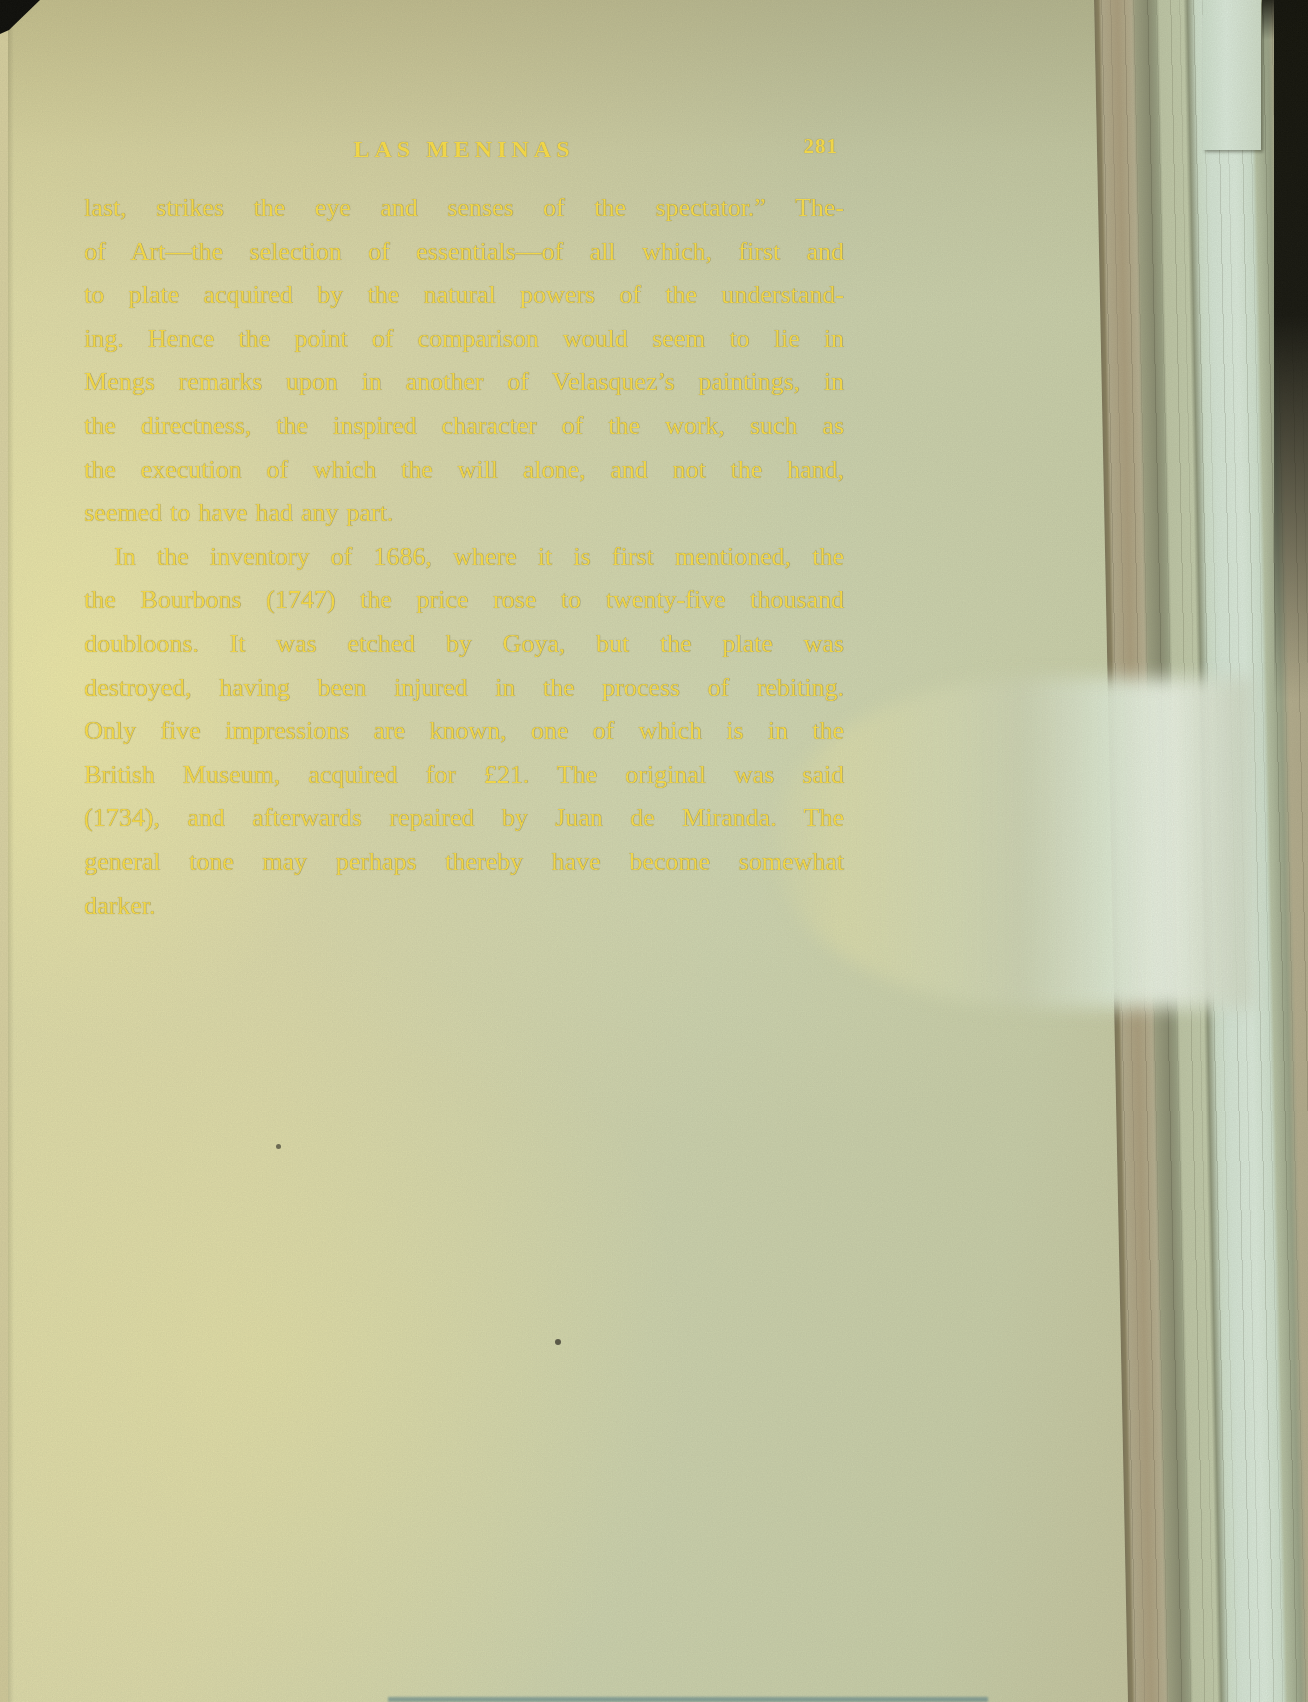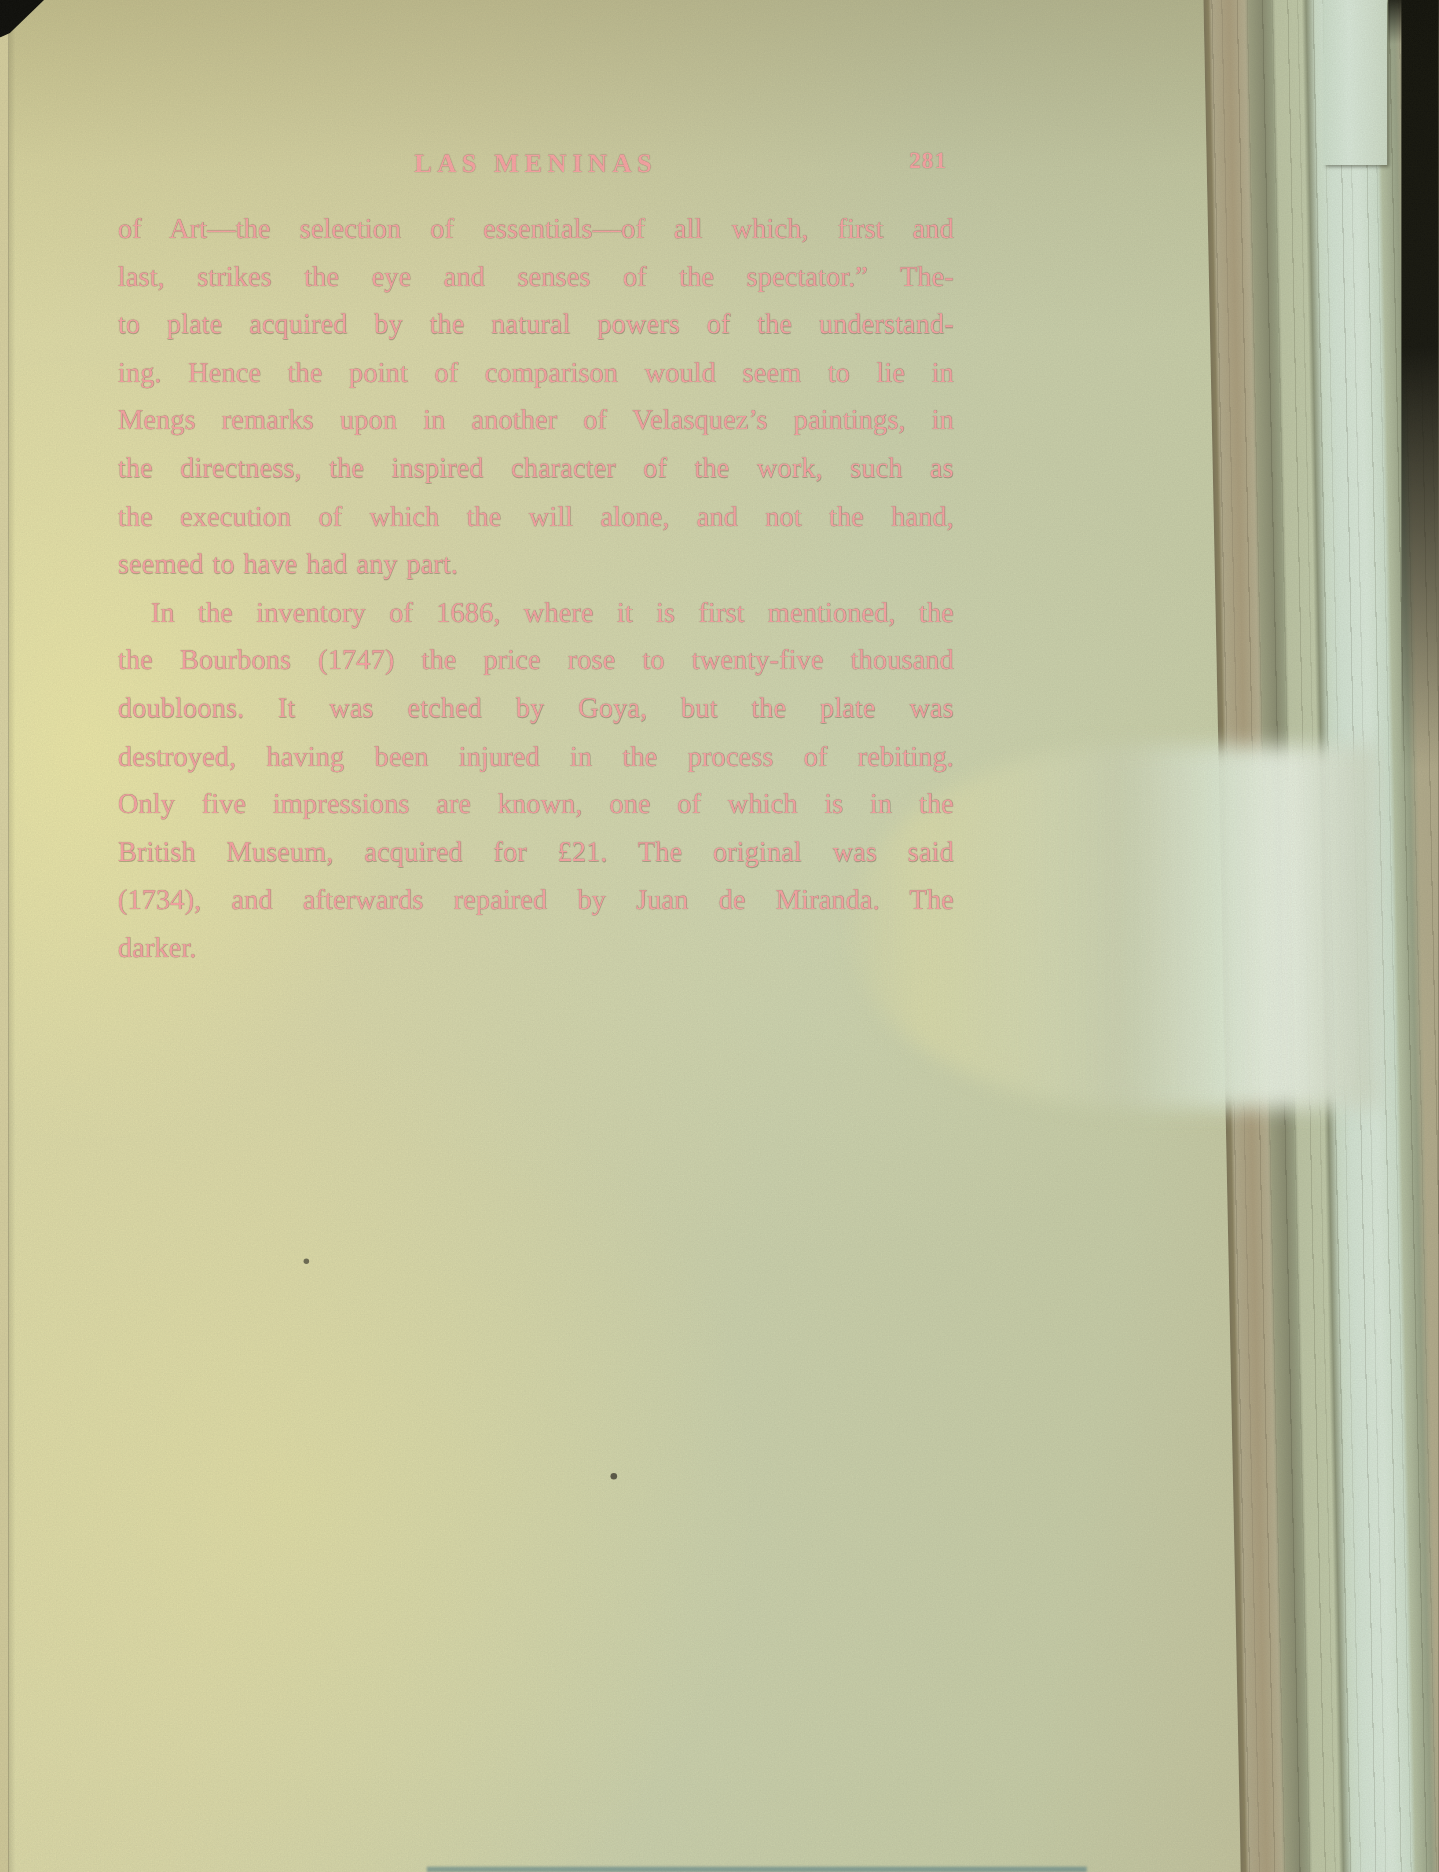--- a/index.html
+++ b/index.html
@@ -83,22 +83,22 @@
       rgba(214,219,180,.85) 38%,
       rgba(206,212,180,.92) 52%,
       rgba(224,236,216,.95) 72%,
       rgba(238,246,232,.95) 82%,
       rgba(205,214,192,.9) 100%);
     filter:blur(9px);
   }
 
   
   .text-block{
-    position:absolute;left:107px;top:136px;width:760px;
-    color:#fca5a5;
+    position:absolute;left:84px;top:136px;width:760px;
+    color:#fde047;
   }
   .running-head{
     position:relative;height:52px;
   }
   .running-title{
     position:absolute;left:0;right:0;text-align:center;
     font-size:24px;font-weight:700;letter-spacing:5px;
     text-shadow:0 0 1px rgba(46,44,36,.55);
   }
   .page-number{
@@ -151,35 +151,36 @@
   <div class="corner-shadow-left"></div>
 
   <div class="overexposed-band"></div>
 
   <div class="text-block">
     <div class="running-head">
       <div class="running-title">LAS MENINAS</div>
       <div class="page-number">281</div>
     </div>
     <div class="body-text">
+        <div class="line">last, strikes the eye and senses of the spectator.”  The-</div>
         <div class="line">of Art—the selection of essentials—of all which, first and</div>
-        <div class="line">last, strikes the eye and senses of the spectator.”  The-</div>
         <div class="line">to plate acquired by the natural powers of the understand-</div>
         <div class="line">ing.  Hence the point of comparison would seem to lie in</div>
         <div class="line">Mengs remarks upon in another of Velasquez’s paintings, in</div>
         <div class="line">the directness, the inspired character of the work, such as</div>
         <div class="line">the execution of which the will alone, and not the hand,</div>
         <div class="line last">seemed to have had any part.</div>
         <div class="line indent">In the inventory of 1686, where it is first mentioned, the</div>
         <div class="line">the Bourbons (1747) the price rose to twenty-five thousand</div>
         <div class="line">doubloons.  It was etched by Goya, but the plate was</div>
         <div class="line">destroyed, having been injured in the process of rebiting.</div>
         <div class="line">Only five impressions are known, one of which is in the</div>
         <div class="line">British Museum, acquired for £21.  The original was said</div>
         <div class="line">(1734), and afterwards repaired by Juan de Miranda.  The</div>
+        <div class="line">general tone may perhaps thereby have become somewhat</div>
         <div class="line last">darker.</div>
       </div>
   </div>
 
   <div class="speck s1"></div>
   <div class="speck s2"></div>
 
   <div class="bottom-sliver"></div>
 
   <svg class="grain" width="1308" height="1702">

